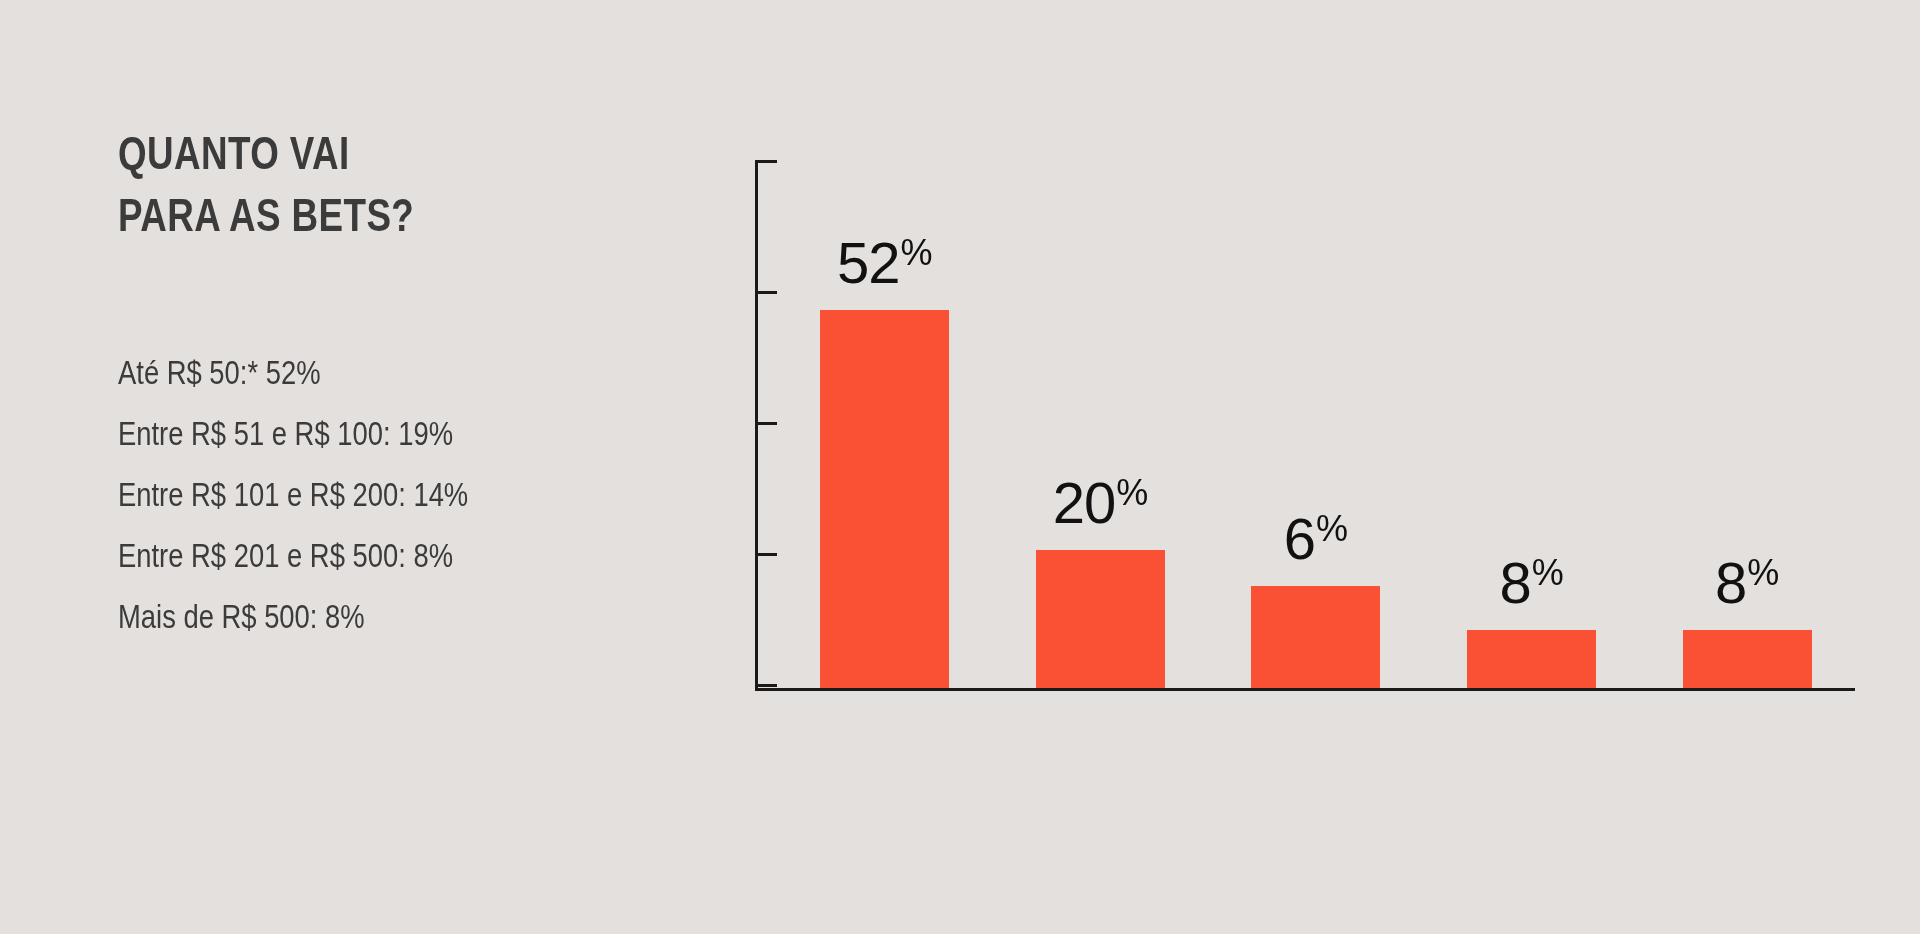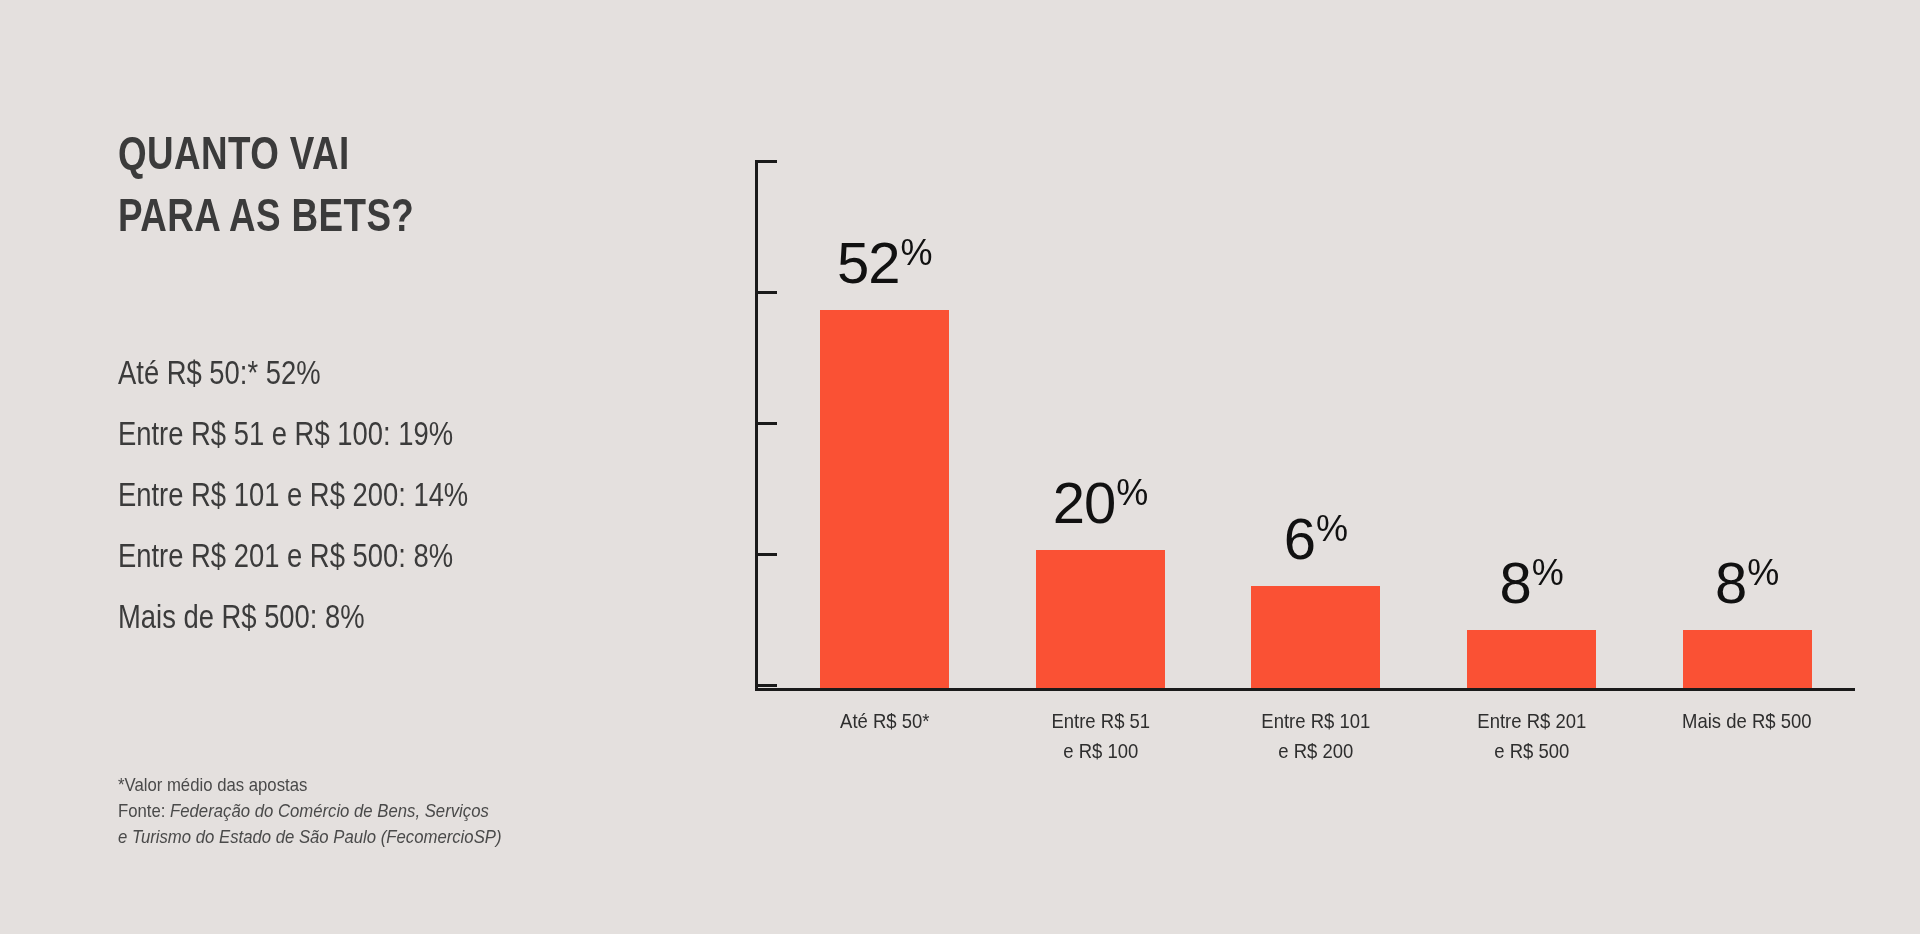--- a/index.html
+++ b/index.html
@@ -188,25 +188,20 @@
 PARA AS BETS?</div>
 
   <div id="legend-list">
     <div class="legend-item">Até R$ 50:* 52%</div>
     <div class="legend-item">Entre R$ 51 e R$ 100: 19%</div>
     <div class="legend-item">Entre R$ 101 e R$ 200: 14%</div>
     <div class="legend-item">Entre R$ 201 e R$ 500: 8%</div>
     <div class="legend-item">Mais de R$ 500: 8%</div>
   </div>
 
-  <div id="footnotes">
-    <div class="footnote-line">*Valor médio das apostas</div>
-    <div class="footnote-line italic"><span class="footnote-prefix">Fonte: </span><span>Federação do Comércio de Bens, Serviços</span></div>
-    <div class="footnote-line italic">e Turismo do Estado de São Paulo (FecomercioSP)</div>
-  </div>
 
 </div>
 
 <div id="chart-area">
 
   <div id="y-axis">
     <div id="y-axis-spine"></div>
     <div class="y-tick" style="top:0px;"></div>
     <div class="y-tick" style="top:131px;"></div>
     <div class="y-tick" style="top:262px;"></div>
@@ -238,24 +233,14 @@
       <div class="bar-rect" style="height:58px;"></div>
     </div>
 
     <div class="bar-slot">
       <div class="bar-value" style="bottom:76px;"><span class="num">8</span><span class="pct">%</span></div>
       <div class="bar-rect" style="height:58px;"></div>
     </div>
 
   </div>
 
-  <div id="x-labels">
-    <div class="x-label">Até R$ 50*</div>
-    <div class="x-label">Entre R$ 51
-e R$ 100</div>
-    <div class="x-label">Entre R$ 101
-e R$ 200</div>
-    <div class="x-label">Entre R$ 201
-e R$ 500</div>
-    <div class="x-label">Mais de R$ 500</div>
-  </div>
 
 </div>
 
 </body></html>

